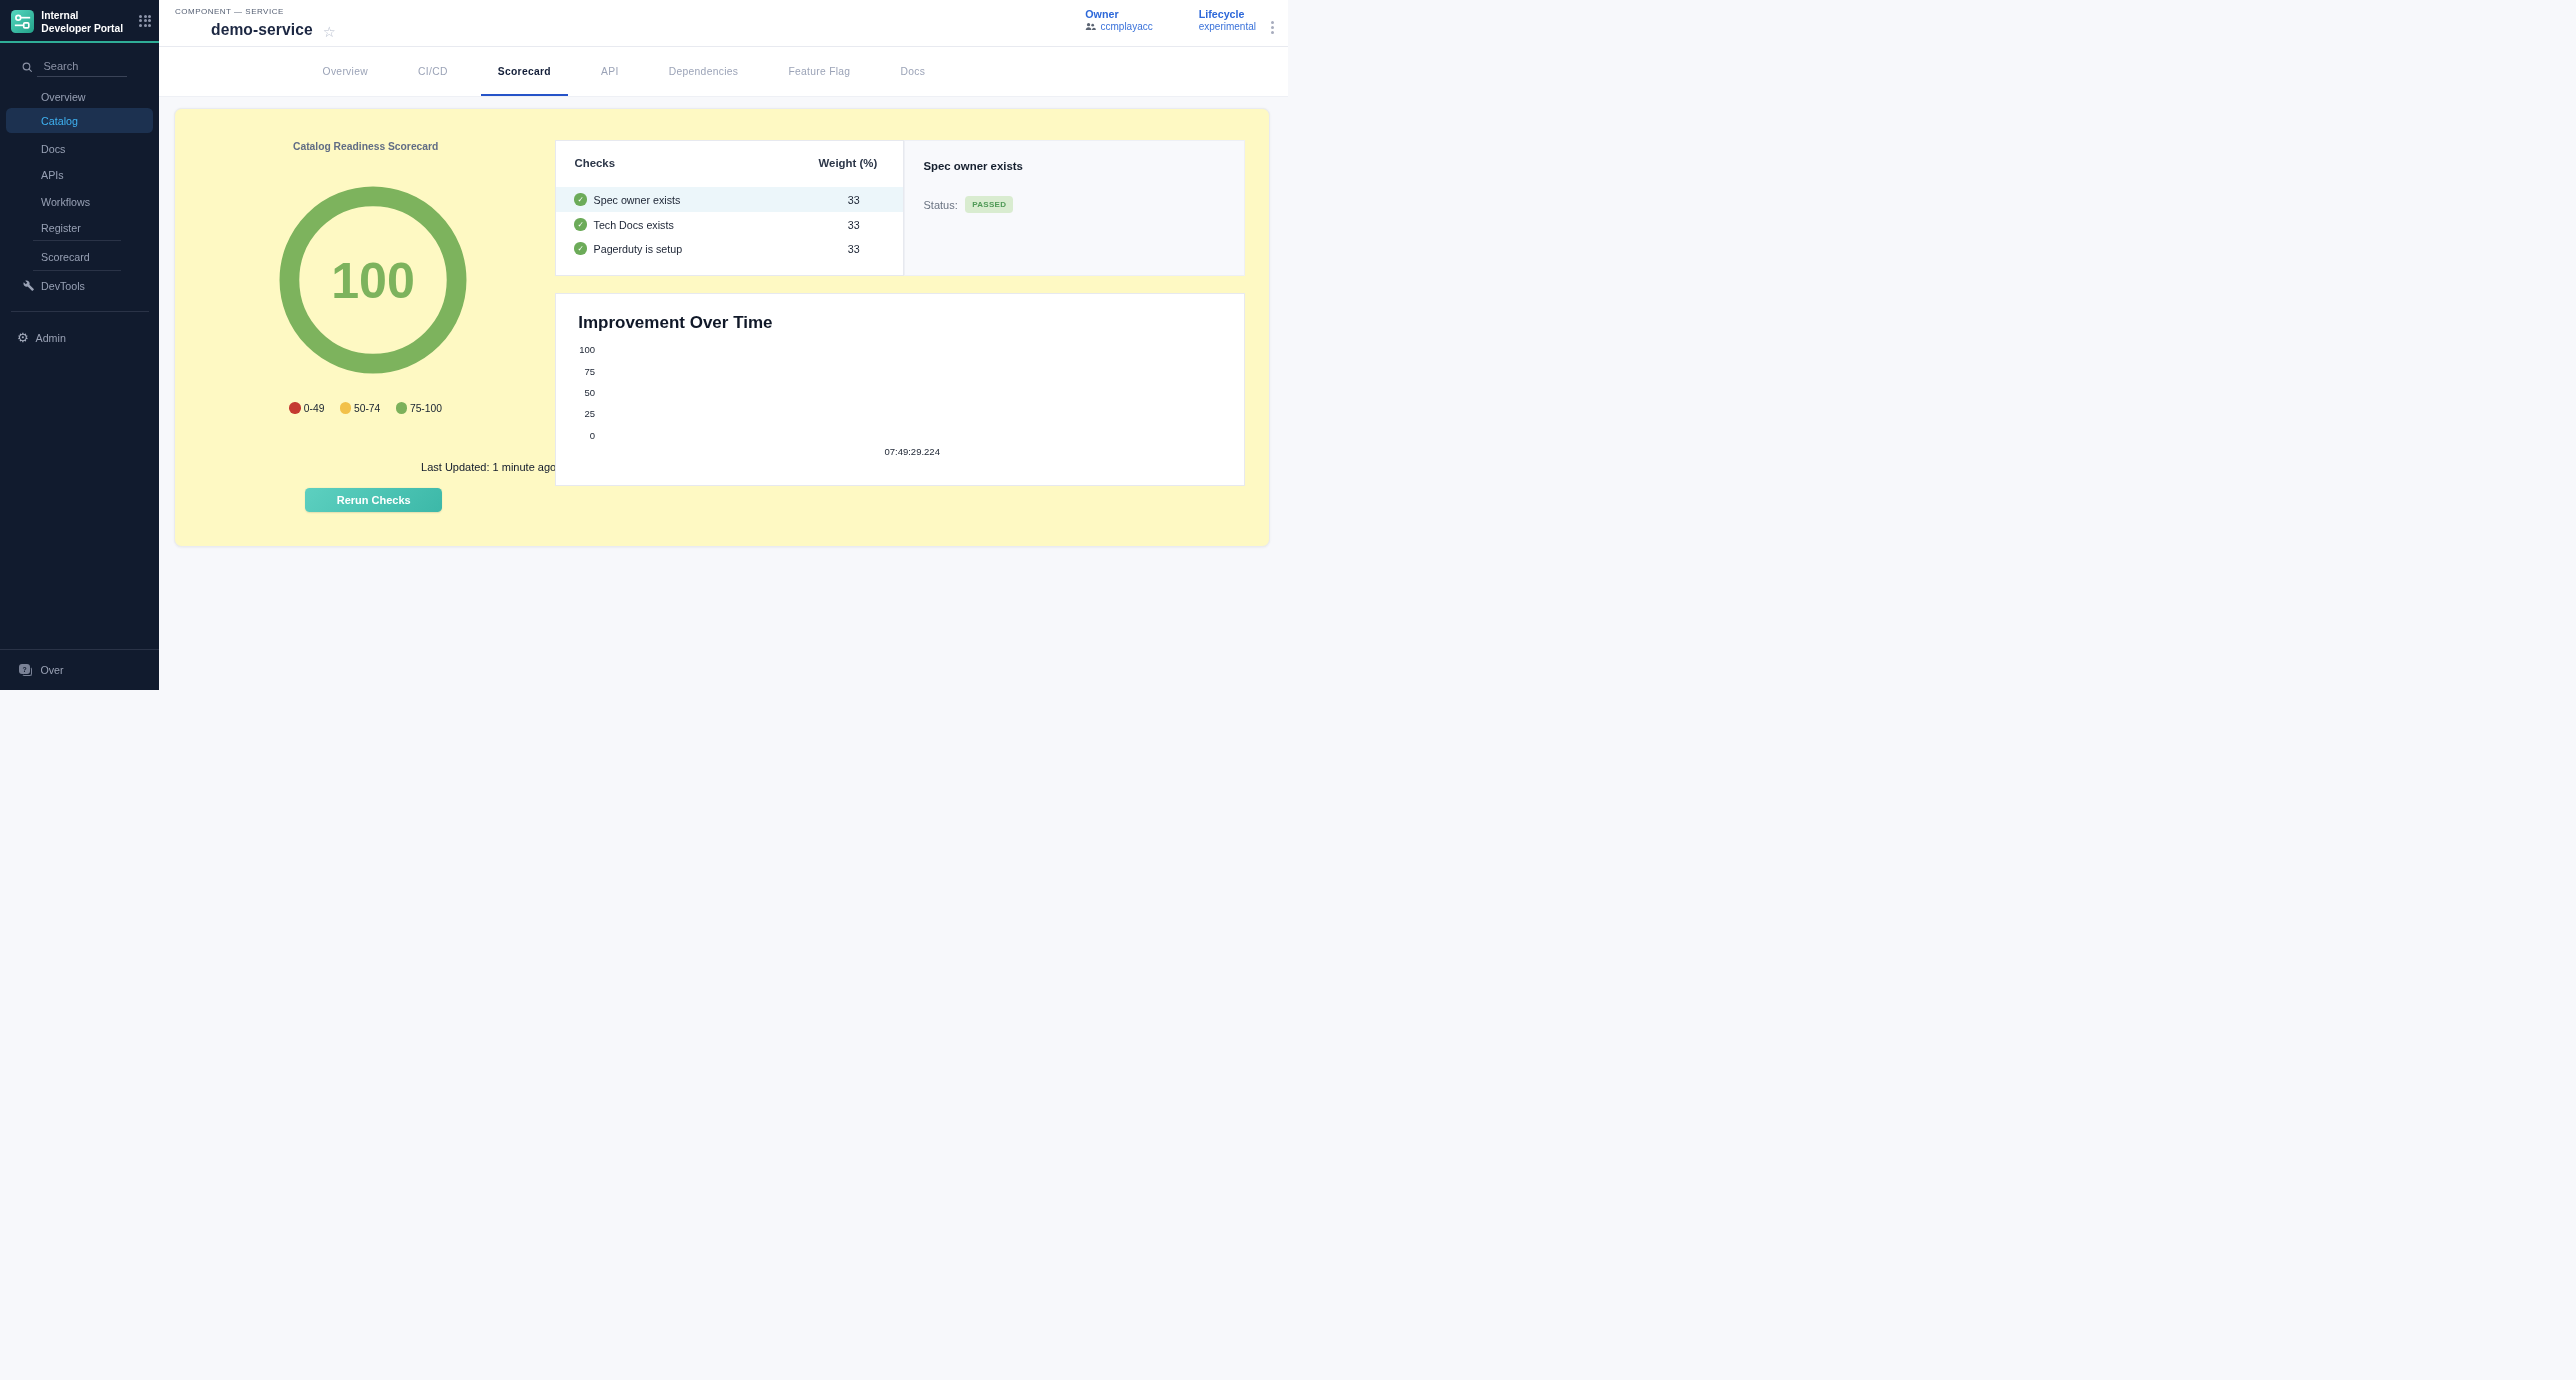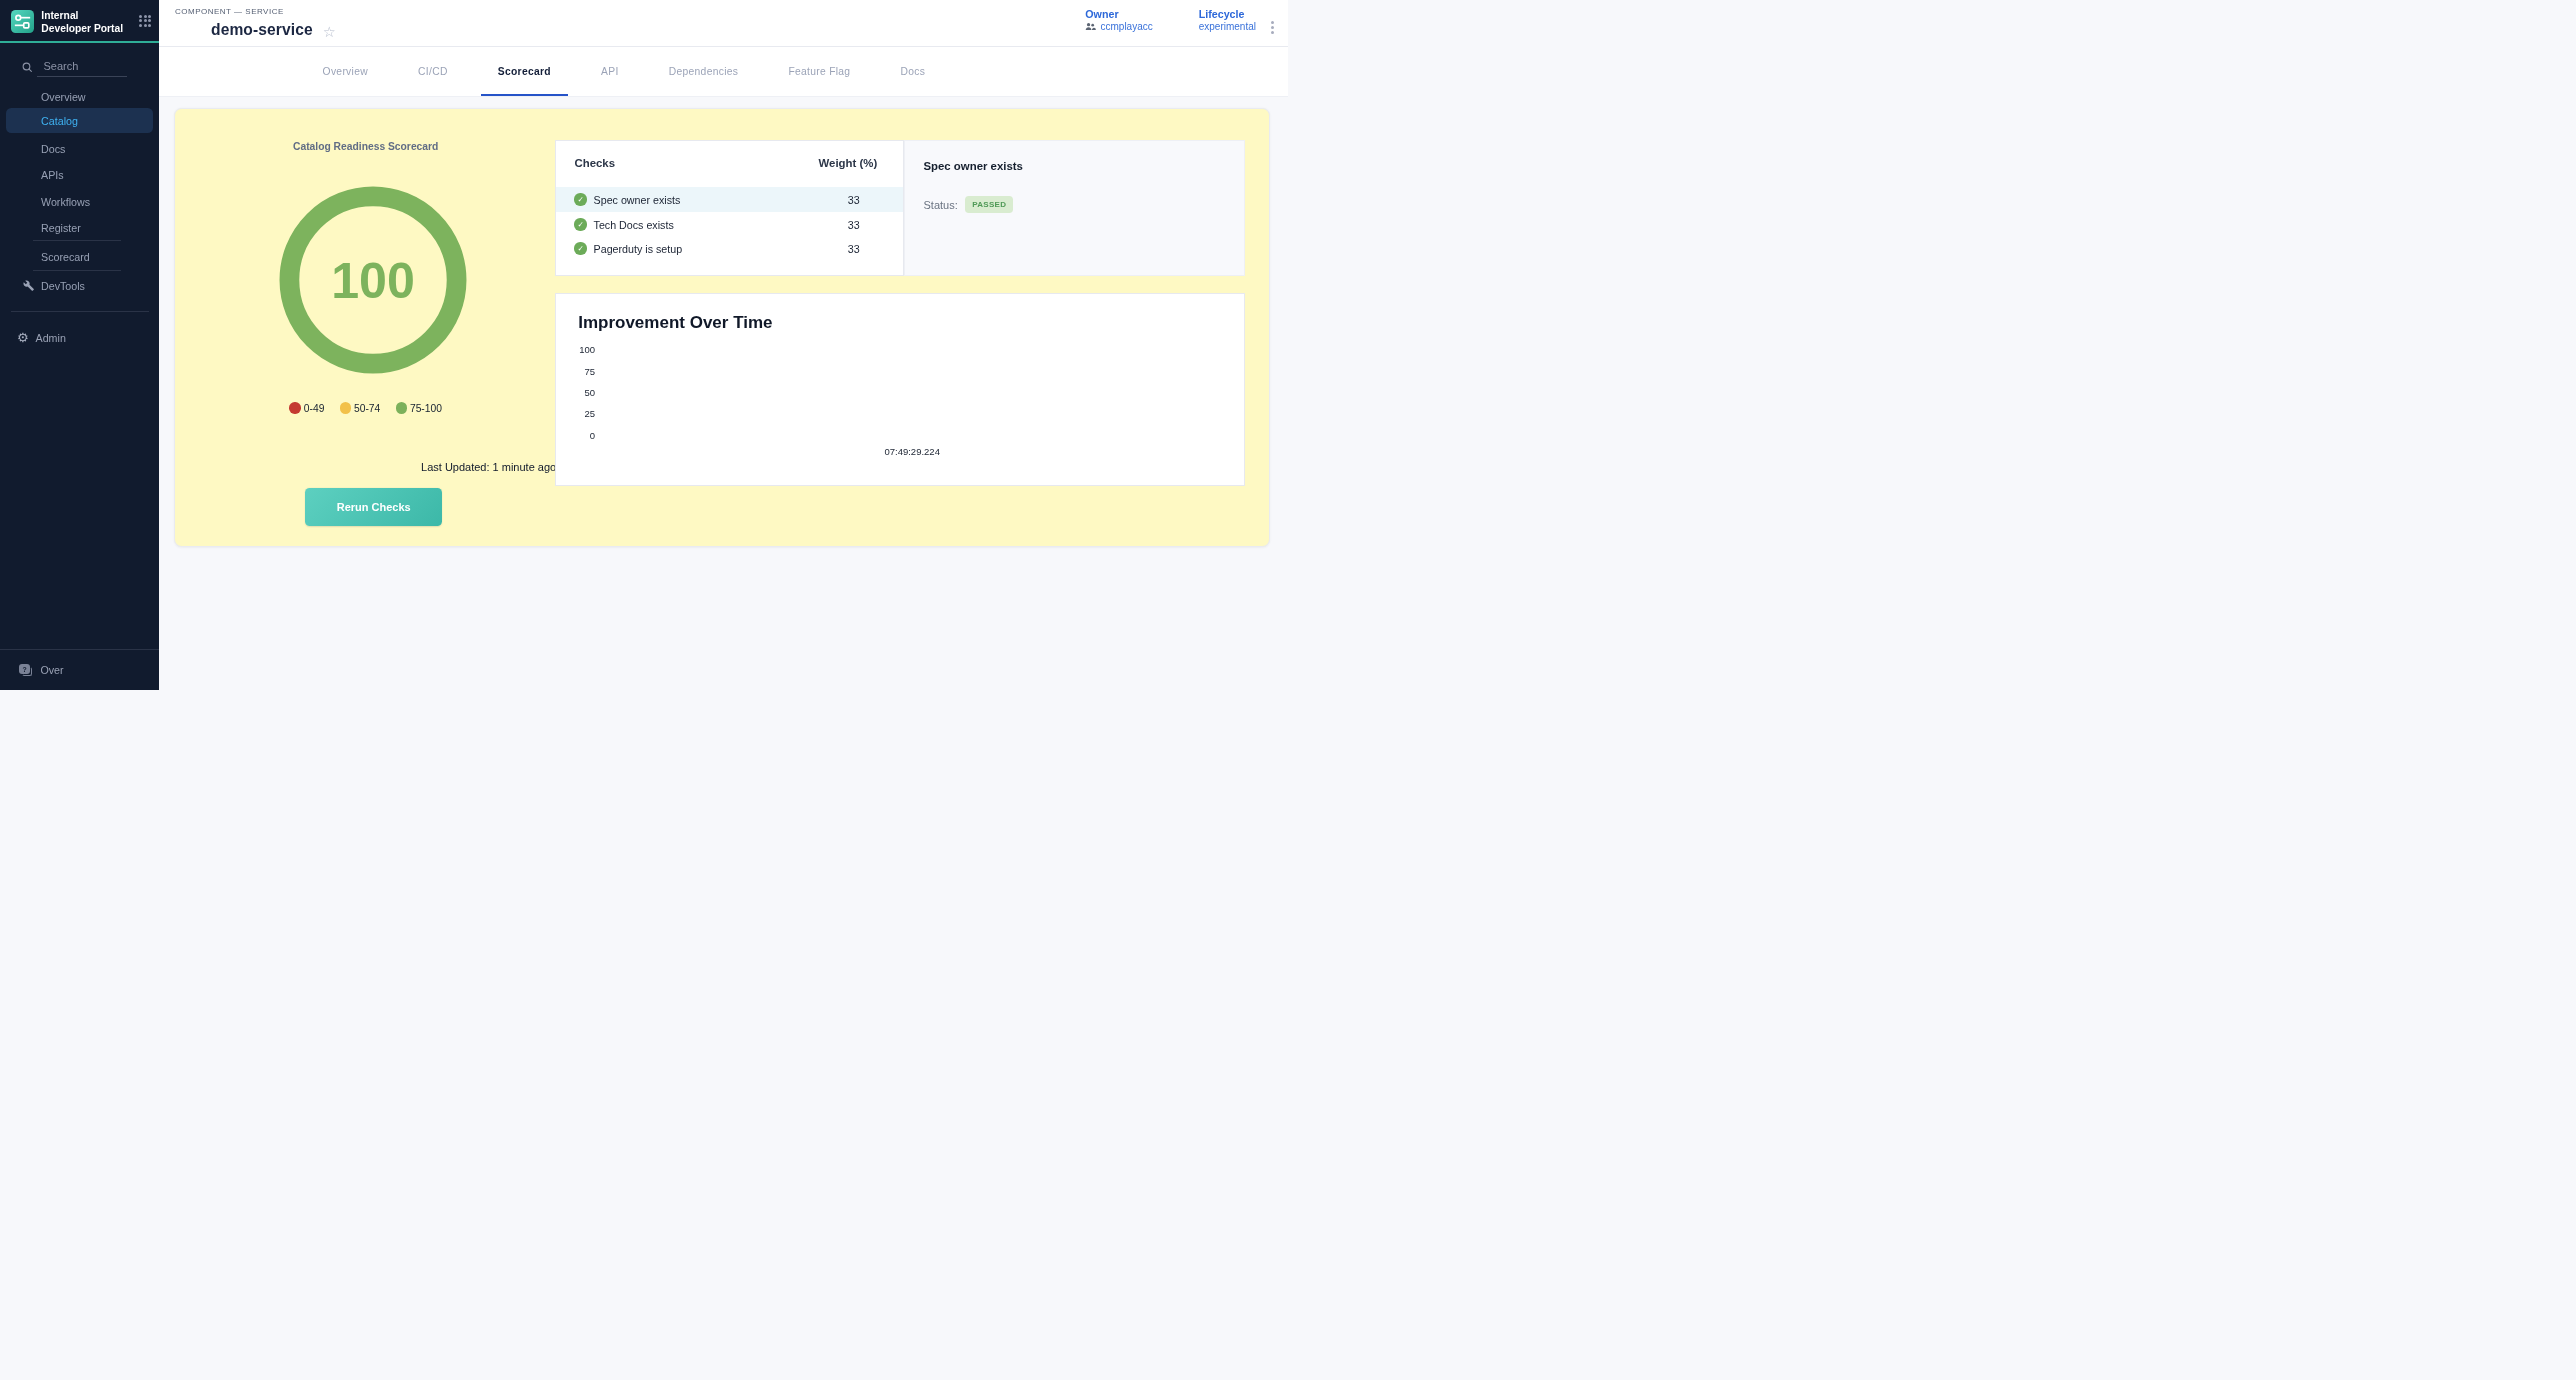--- a/index.html
+++ b/index.html
@@ -61,21 +61,21 @@
   .card { position: absolute; left: 15.2px; top: 11.4px; width: 1096px; height: 439px; background: #fef9c3; border: 0.8px solid #e9ebf1; border-radius: 7.6px; box-shadow: 0 0.8px 2.3px rgba(16,24,40,0.05); }
 
   
   .gauge-section { position: absolute; left: 0; top: 0; width: 381px; height: 439px; }
   .sc-title { position: absolute; top: 32px; width: 100%; text-align: center; font-size: 10.3px; font-weight: 700; color: #616d85; }
   .gauge-wrap { position: absolute; top: 76px; left: 103px; width: 190px; height: 190px; }
   .legend { position: absolute; top: 293px; width: 100%; display: flex; justify-content: center; gap: 15.2px; }
   .legend-item { display: flex; align-items: center; gap: 3px; font-size: 10.3px; color: #15202f; }
   .legend-dot { width: 11.4px; height: 11.4px; border-radius: 50%; }
   .updated { position: absolute; top: 352px; width: 100%; text-align: right; font-size: 11px; color: #10192b; }
-  .rerun-btn { position: absolute; top: 379px; left: 130px; width: 137px; height: 38px; border: none; border-radius: 4.6px; background: linear-gradient(135deg, #5dd0c0, #3cb8a8); color: #ffffff; font-size: 11px; font-weight: 600; font-family: inherit; cursor: pointer; box-shadow: 0 0.8px 1.5px rgba(16,24,40,0.12); }
+  .rerun-btn { position: absolute; top: 379px; left: 130px; width: 137px; height: 24px; border: none; border-radius: 4.6px; background: linear-gradient(135deg, #5dd0c0, #3cb8a8); color: #ffffff; font-size: 11px; font-weight: 600; font-family: inherit; cursor: pointer; box-shadow: 0 0.8px 1.5px rgba(16,24,40,0.12); }
 
   
   .checks-panel { position: absolute; left: 380px; top: 31px; width: 349px; height: 136px; background: #ffffff; border: 0.8px solid #e7e9ef; }
   .checks-header { display: flex; justify-content: space-between; align-items: center; padding: 15.2px 26px 0 18.3px; }
   .checks-header .h1 { font-size: 11.4px; font-weight: 700; color: #2c3648; }
   .checks-header .h2 { font-size: 11.4px; font-weight: 700; color: #2c3648; }
   .check-row { position: absolute; left: 0; width: 347px; height: 24.4px; display: flex; align-items: center; padding-left: 18.3px; cursor: pointer; }
   .check-row.selected { background: #ecf6fa; }
   .check-ico { width: 12.2px; height: 12.2px; border-radius: 50%; background: #6cab59; color: #ffffff; font-size: 7.6px; font-weight: 700; display: flex; align-items: center; justify-content: center; margin-right: 6.9px; font-family: "DejaVu Sans", sans-serif; }
   .check-name { font-size: 10.7px; color: #1b2333; flex: 1; }

